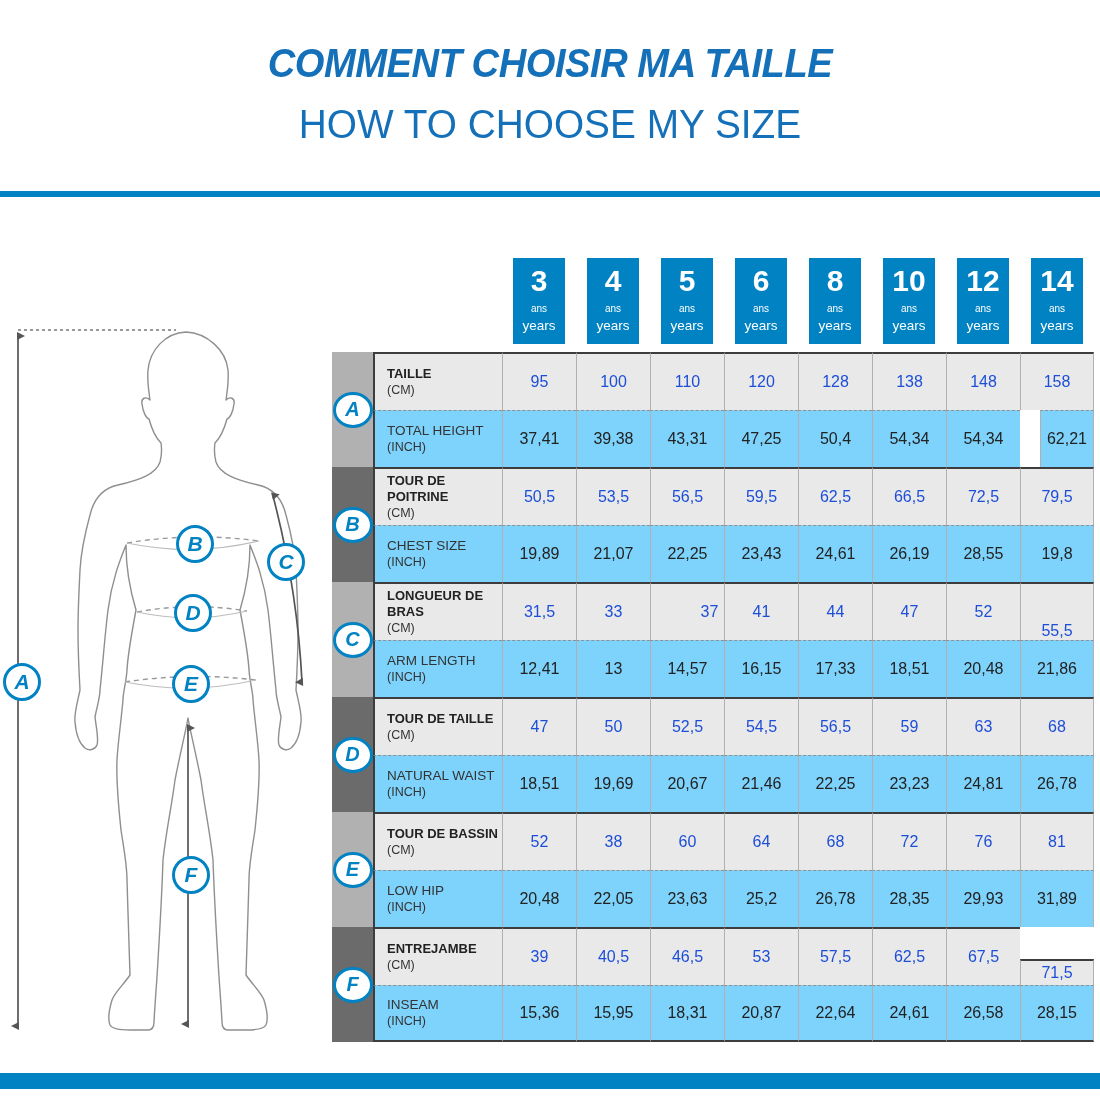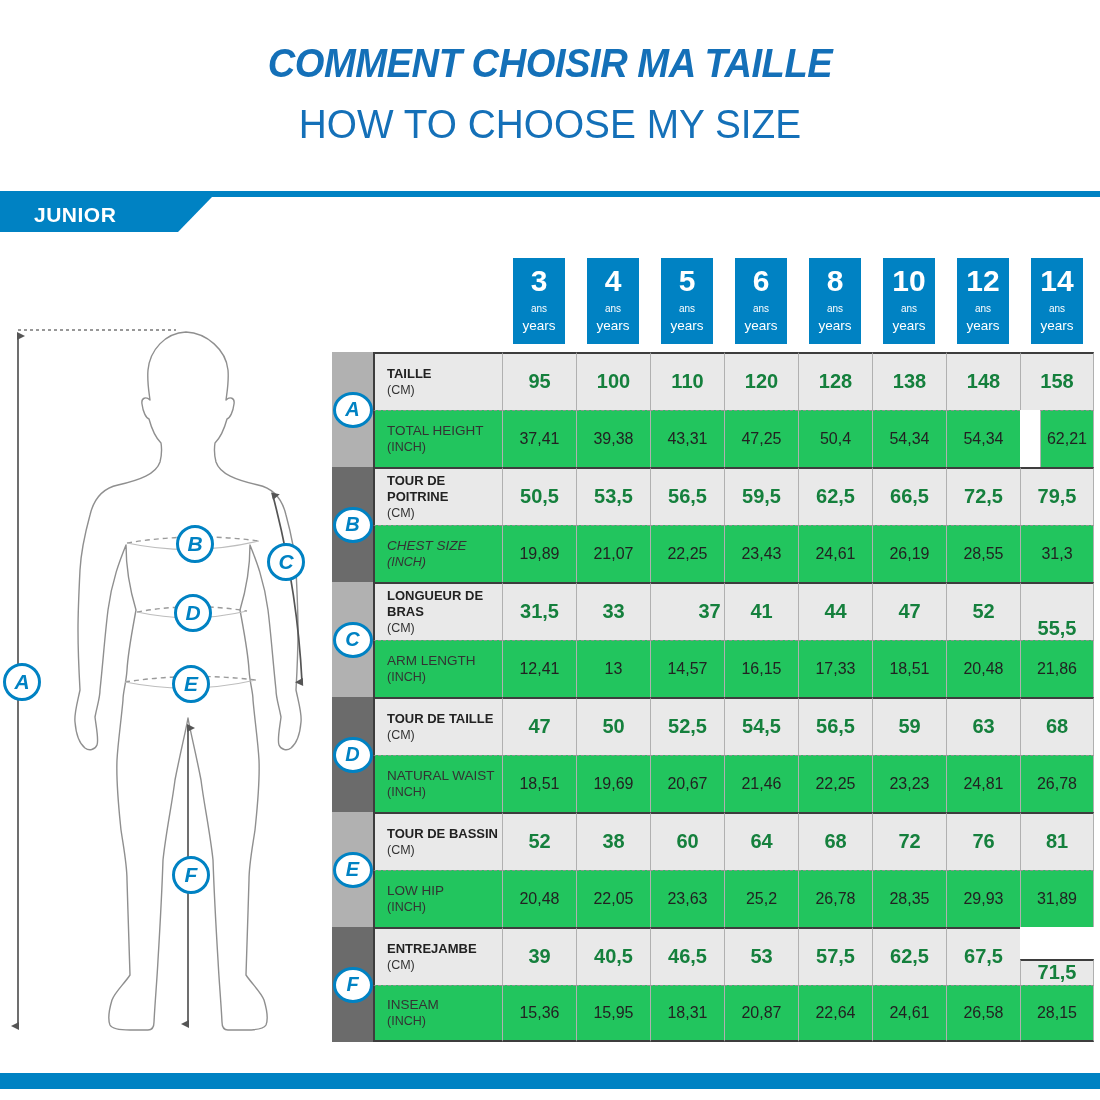--- a/index.html
+++ b/index.html
@@ -27,30 +27,30 @@
     display:flex;flex-direction:column;align-items:center;box-sizing:border-box;padding-top:7px;}
   .age-num{font-size:30px;font-weight:bold;line-height:32px;}
   .age-fr{font-size:10px;line-height:17px;margin-top:3px;}
   .age-en{font-size:13.5px;line-height:17px;}
 
   
   .size-table{position:absolute;left:332px;top:352px;display:grid;
     grid-template-columns:41px 129px repeat(8,74px);grid-auto-rows:57.5px;}
   .cell{box-sizing:border-box;display:flex;align-items:center;}
   .row-cm{background:#e9e9e9;border-top:2px solid #3d3d3d;}
-  .row-inch{background:#22c55e;border-top:1px dashed #909090;}
+  .row-inch{background:#7dd3fc;border-top:1px dashed #909090;}
   .row-bottom{border-bottom:2px solid #3d3d3d;}
   .cell.label{flex-direction:column;align-items:flex-start;justify-content:center;
     padding-left:12px;border-left:2px solid #3d3d3d;}
   .cell.data{justify-content:center;border-left:1px solid #b0b0b0;}
   .cell.data.last{border-right:1px solid #b0b0b0;}
   .lab-fr{font-weight:bold;font-size:13px;color:#222;line-height:16px;}
   .lab-en{font-weight:400;font-size:13.5px;color:#333;line-height:17px;}
   .lab-unit{font-weight:400;font-size:12.5px;color:#333;line-height:16px;}
-  .val-cm{font-weight:bold;font-size:20px;color:#15803d;}
+  .val-cm{font-weight:normal;font-size:16px;color:#1d4ed8;}
   .val-inch{font-weight:400;font-size:16px;color:#222;}
   .cell.letter{justify-content:center;border:none;}
   .letter-a,.letter-c,.letter-e{background:#b1b1b1;}
   .letter-b,.letter-d,.letter-f{background:#6b6b6b;}
   .marker-circle{width:34px;height:30px;border:3px solid #0082c3;border-radius:50%;background:#fff;
     display:flex;align-items:center;justify-content:center;
     color:#0082c3;font-weight:bold;font-size:20px;font-style:italic;}
 
   
   .fig-marker{position:absolute;width:32px;height:32px;border:3px solid #0082c3;border-radius:50%;
@@ -63,23 +63,20 @@
 </style>
 </head>
 <body>
 
 <div id="page">
 
   <div class="title-fr">COMMENT CHOISIR MA TAILLE</div>
   <div class="title-en">HOW TO CHOOSE MY SIZE</div>
 
   <div class="top-rule"></div>
-  <div class="junior-badge">
-    <span>JUNIOR</span>
-  </div>
 
   <svg class="body-svg" viewBox="0 0 330 715">
     <defs>
       <marker id="arrS" markerWidth="10" markerHeight="10" refX="5" refY="8" orient="auto" markerUnits="userSpaceOnUse">
         <path d="M1,9 L5,1 L9,9 Z" fill="#555"></path>
       </marker>
       <marker id="arrE" markerWidth="10" markerHeight="10" refX="5" refY="2" orient="auto" markerUnits="userSpaceOnUse">
         <path d="M1,1 L5,9 L9,1 Z" fill="#555"></path>
       </marker>
     </defs>
@@ -327,21 +324,21 @@
       </div>
       <div class="cell data row-cm" style="grid-area: 3 / 8;">
         <span class="val-cm">66,5</span>
       </div>
       <div class="cell data row-cm" style="grid-area: 3 / 9;">
         <span class="val-cm">72,5</span>
       </div>
       <div class="cell data row-cm last" style="grid-area: 3 / 10;">
         <span class="val-cm">79,5</span>
       </div>
-      <div class="cell label row-inch" style="grid-area: 4 / 2; font-style: italic;">
+      <div class="cell label row-inch" style="grid-area: 4 / 2;">
         <div class="lab-en">CHEST SIZE</div>
         <div class="lab-unit">(INCH)</div>
       </div>
       <div class="cell data row-inch" style="grid-area: 4 / 3;">
         <span class="val-inch">19,89</span>
       </div>
       <div class="cell data row-inch" style="grid-area: 4 / 4;">
         <span class="val-inch">21,07</span>
       </div>
       <div class="cell data row-inch" style="grid-area: 4 / 5;">
@@ -353,21 +350,21 @@
       <div class="cell data row-inch" style="grid-area: 4 / 7;">
         <span class="val-inch">24,61</span>
       </div>
       <div class="cell data row-inch" style="grid-area: 4 / 8;">
         <span class="val-inch">26,19</span>
       </div>
       <div class="cell data row-inch" style="grid-area: 4 / 9;">
         <span class="val-inch">28,55</span>
       </div>
       <div class="cell data row-inch last" style="grid-area: 4 / 10;">
-        <span class="val-inch">31,3</span>
+        <span class="val-inch">19,8</span>
       </div>
       <div class="cell letter letter-c" style="grid-area: 5 / 1 / span 2;">
         <div class="marker-circle">
           <span>C</span>
         </div>
       </div>
       <div class="cell label row-cm" style="grid-area: 5 / 2;">
         <div class="lab-fr">LONGUEUR DE BRAS</div>
         <div class="lab-unit">(CM)</div>
       </div>

